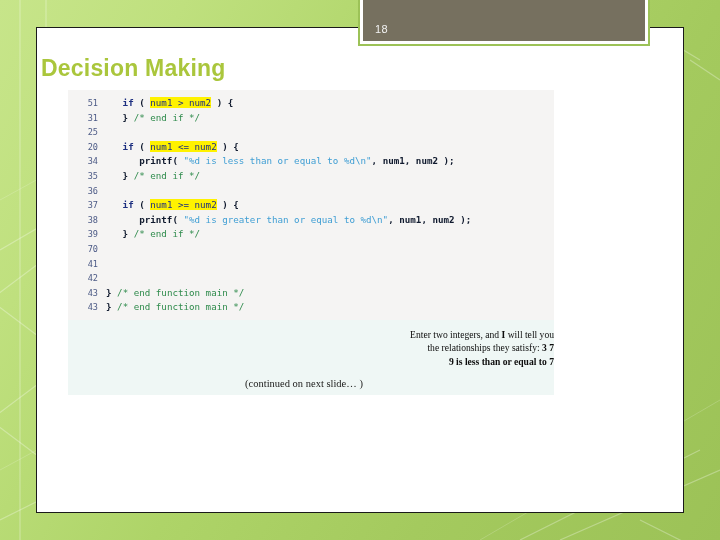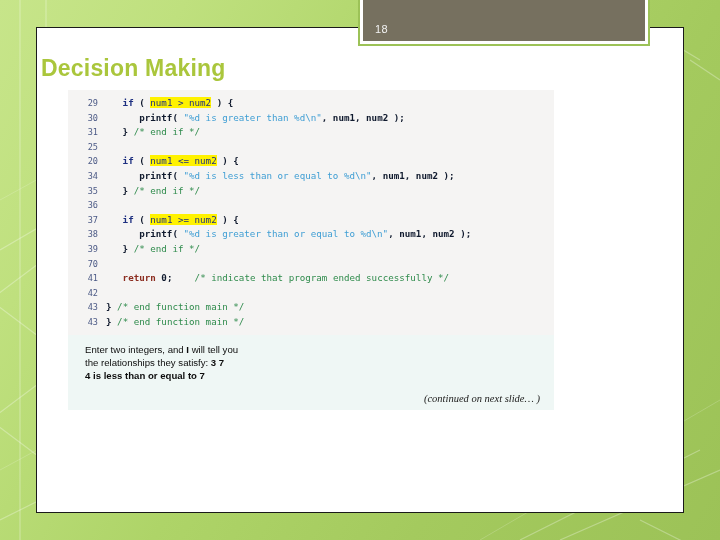--- a/index.html
+++ b/index.html
@@ -123,34 +123,34 @@
   .t-fn     { color: #101a2e; font-weight: bold; }
   .t-str    { color: #3f9ed4; }
   .t-var    { color: #101a2e; font-weight: bold; }
   .t-cmt    { color: #2f8b4c; margin-top: 44px; }
   .t-hl     { background: #fff200; color: #1d2f80; font-weight: normal; }
   .t-punc   { color: #101a2e; font-weight: bold; }
 
   
   .orow {
     white-space: pre;
-    font-family: Liberation Sans, sans-serif;
+    font-family: Liberation Serif, serif;
     font-size: 9.6px;
     line-height: 13.4px;
     color: #0d0d0d;
     padding-left: 17px;
+    text-align: right;
   }
   .orow b { font-weight: bold; }
 
   .continued {
-    text-align: right;
+    text-align: center;
     padding-right: 14px;
     padding-top: 10px;
     font-family: "Liberation Serif", serif;
-    font-style: italic;
     font-size: 10.5px;
     color: #20201f;
   }
 </style>
 </head>
 <body>
 
 <div class="slide">
 
   <div class="deco">
@@ -180,43 +180,42 @@
     <span class="num">18</span>
   </div>
 
   <div class="panel">
 
     <div class="slide-title">Decision Making</div>
 
     <div class="figure">
 
       <div class="code-area" id="code-area">
-          <div class="crow"><span class="lineno">29</span><span class="ctext"><span class="t-plain">   </span><span class="t-kw">if</span><span class="t-punc"> ( </span><span class="t-hl">num1 &gt; num2</span><span class="t-punc"> ) {</span></span></div>
-          <div class="crow"><span class="lineno">30</span><span class="ctext"><span class="t-plain">      </span><span class="t-fn">printf</span><span class="t-punc">( </span><span class="t-str">"%d is greater than %d\n"</span><span class="t-punc">, </span><span class="t-var">num1</span><span class="t-punc">, </span><span class="t-var">num2</span><span class="t-punc"> );</span></span></div>
+          <div class="crow"><span class="lineno">51</span><span class="ctext"><span class="t-plain">   </span><span class="t-kw">if</span><span class="t-punc"> ( </span><span class="t-hl">num1 &gt; num2</span><span class="t-punc"> ) {</span></span></div>
           <div class="crow"><span class="lineno">31</span><span class="ctext"><span class="t-plain">   </span><span class="t-punc">}</span><span class="t-plain"> </span><span class="t-cmt">/* end if */</span></span></div>
           <div class="crow"><span class="lineno">25</span><span class="ctext"></span></div>
           <div class="crow"><span class="lineno">20</span><span class="ctext"><span class="t-plain">   </span><span class="t-kw">if</span><span class="t-punc"> ( </span><span class="t-hl">num1 &lt;= num2</span><span class="t-punc"> ) {</span></span></div>
           <div class="crow"><span class="lineno">34</span><span class="ctext"><span class="t-plain">      </span><span class="t-fn">printf</span><span class="t-punc">( </span><span class="t-str">"%d is less than or equal to %d\n"</span><span class="t-punc">, </span><span class="t-var">num1</span><span class="t-punc">, </span><span class="t-var">num2</span><span class="t-punc"> );</span></span></div>
           <div class="crow"><span class="lineno">35</span><span class="ctext"><span class="t-plain">   </span><span class="t-punc">}</span><span class="t-plain"> </span><span class="t-cmt">/* end if */</span></span></div>
           <div class="crow"><span class="lineno">36</span><span class="ctext"></span></div>
           <div class="crow"><span class="lineno">37</span><span class="ctext"><span class="t-plain">   </span><span class="t-kw">if</span><span class="t-punc"> ( </span><span class="t-hl">num1 &gt;= num2</span><span class="t-punc"> ) {</span></span></div>
           <div class="crow"><span class="lineno">38</span><span class="ctext"><span class="t-plain">      </span><span class="t-fn">printf</span><span class="t-punc">( </span><span class="t-str">"%d is greater than or equal to %d\n"</span><span class="t-punc">, </span><span class="t-var">num1</span><span class="t-punc">, </span><span class="t-var">num2</span><span class="t-punc"> );</span></span></div>
           <div class="crow"><span class="lineno">39</span><span class="ctext"><span class="t-plain">   </span><span class="t-punc">}</span><span class="t-plain"> </span><span class="t-cmt">/* end if */</span></span></div>
           <div class="crow"><span class="lineno">70</span><span class="ctext"></span></div>
-          <div class="crow"><span class="lineno">41</span><span class="ctext"><span class="t-plain">   </span><span class="t-ret">return</span><span class="t-plain"> </span><span class="t-var">0</span><span class="t-punc">;</span><span class="t-plain">    </span><span class="t-cmt">/* indicate that program ended successfully */</span></span></div>
+          <div class="crow"><span class="lineno">41</span></div>
           <div class="crow"><span class="lineno">42</span><span class="ctext"></span></div>
           <div class="crow"><span class="lineno">43</span><span class="ctext"><span class="t-punc">}</span><span class="t-plain"> </span><span class="t-cmt">/* end function main */</span></span></div>
           <div class="crow"><span class="lineno">43</span><span class="ctext"><span class="t-punc">}</span><span class="t-plain"> </span><span class="t-cmt">/* end function main */</span></span></div>
         </div>
 
       <div class="out-area">
         <div id="out-lines">
             <div class="orow"><span>Enter two integers, and </span><b>I</b><span> will tell you</span></div>
             <div class="orow"><span>the relationships they satisfy: </span><b>3 7</b></div>
-            <div class="orow"><b>4 is less than or equal to 7</b></div>
+            <div class="orow"><b>9 is less than or equal to 7</b></div>
           </div>
         <div class="continued">(continued on next slide… )</div>
       </div>
 
     </div>
   </div>
 
 </div>
 
 </body></html>

